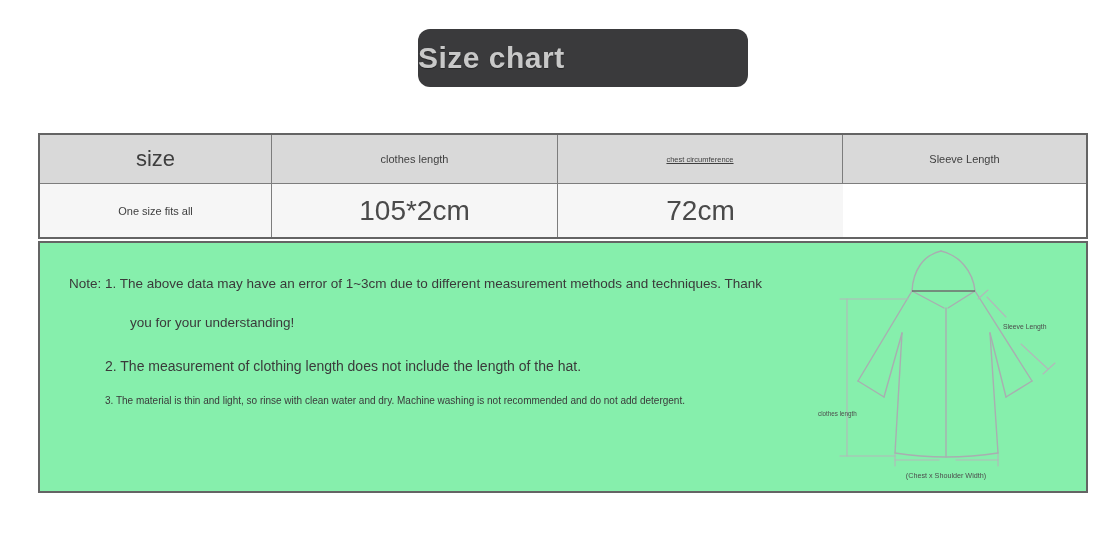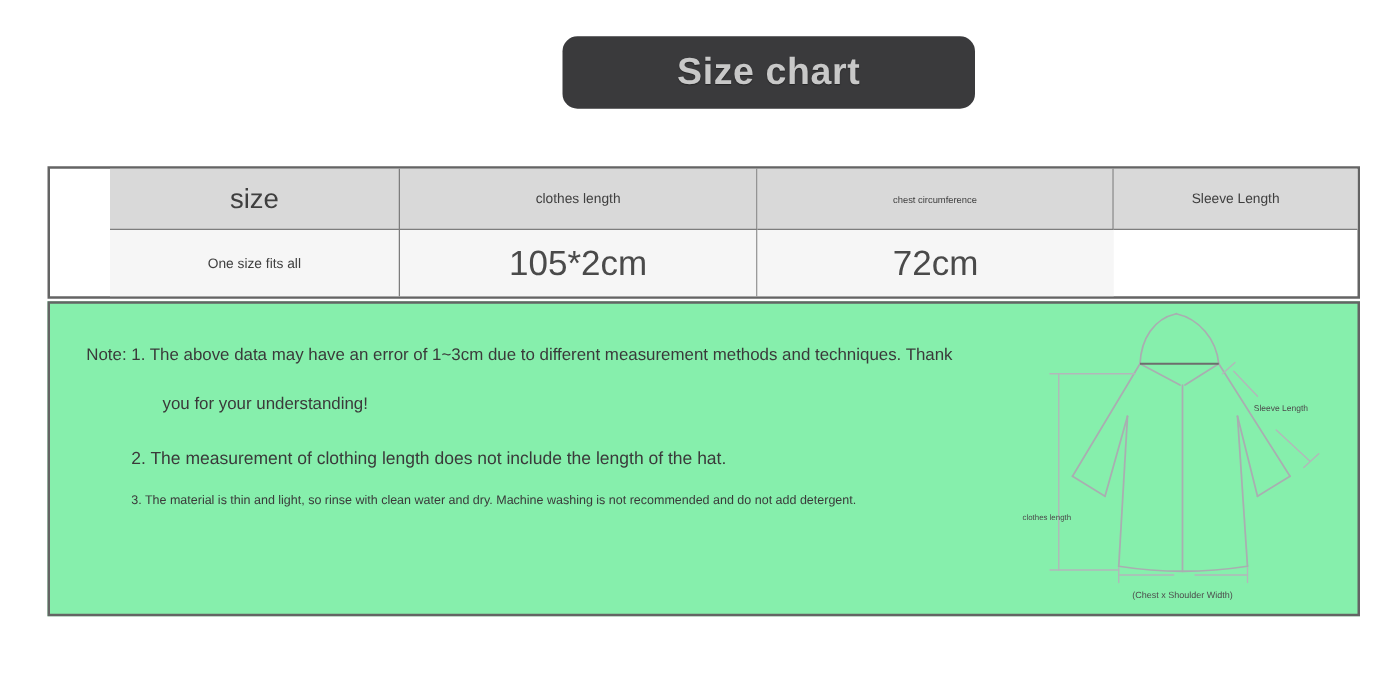--- a/index.html
+++ b/index.html
@@ -11,50 +11,49 @@
     font-family:"Liberation Sans", sans-serif;
     overflow:hidden;
   }
 
   
   .title-badge {
     position:absolute; left:418px; top:29px;
     width:330px; height:58px;
     background:#3a3a3c;
     border-radius:12px;
-    display:flex; align-items:center; justify-content:center;margin-left:32px;
+    display:flex; align-items:center; justify-content:flex-start;
   }
   .title-badge .title-text {
     color:#c8c8c8; font-size:30px; font-weight:bold; letter-spacing:0.5px;
     text-shadow:0 1px 1px rgba(0,0,0,0.4);
   }
 
   
   .size-table {
     position:absolute; left:38px; top:133px;
     width:1050px;
     border:2px solid #646464;
     display:grid;
     grid-template-columns:232px 286px 285px 1fr;
     grid-template-rows:49px 53px;
-    padding-left:48px;
   }
   .cell {
     display:flex; align-items:center; justify-content:center;
     border-right:1px solid #7d7d7d;
     border-bottom:1px solid #7d7d7d;
     color:#3f3f3f; text-align:center;
   }
   .cell.last-col { border-right:none; }
   .cell.last-row { border-bottom:none;text-align:center; }
   .cell.head { background:#d9d9d9; }
   .cell.body { background:#f6f6f6; }
   .fs-size   { font-size:22px; }
   .fs-small  { font-size:11px; }
-  .fs-tiny   { font-size:7.5px; }
+  .fs-tiny   { font-size:7.5px;text-decoration:underline; }
   .fs-value  { font-size:28px; color:#4a4a4a; }
 
   
   .notes-box {
     position:absolute; left:38px; top:241px;
     width:1050px; height:252px;
     background:#86efac;
     border:2px solid #646464;
   }
   .note { position:absolute; color:#3a3a3a; white-space:nowrap; }

